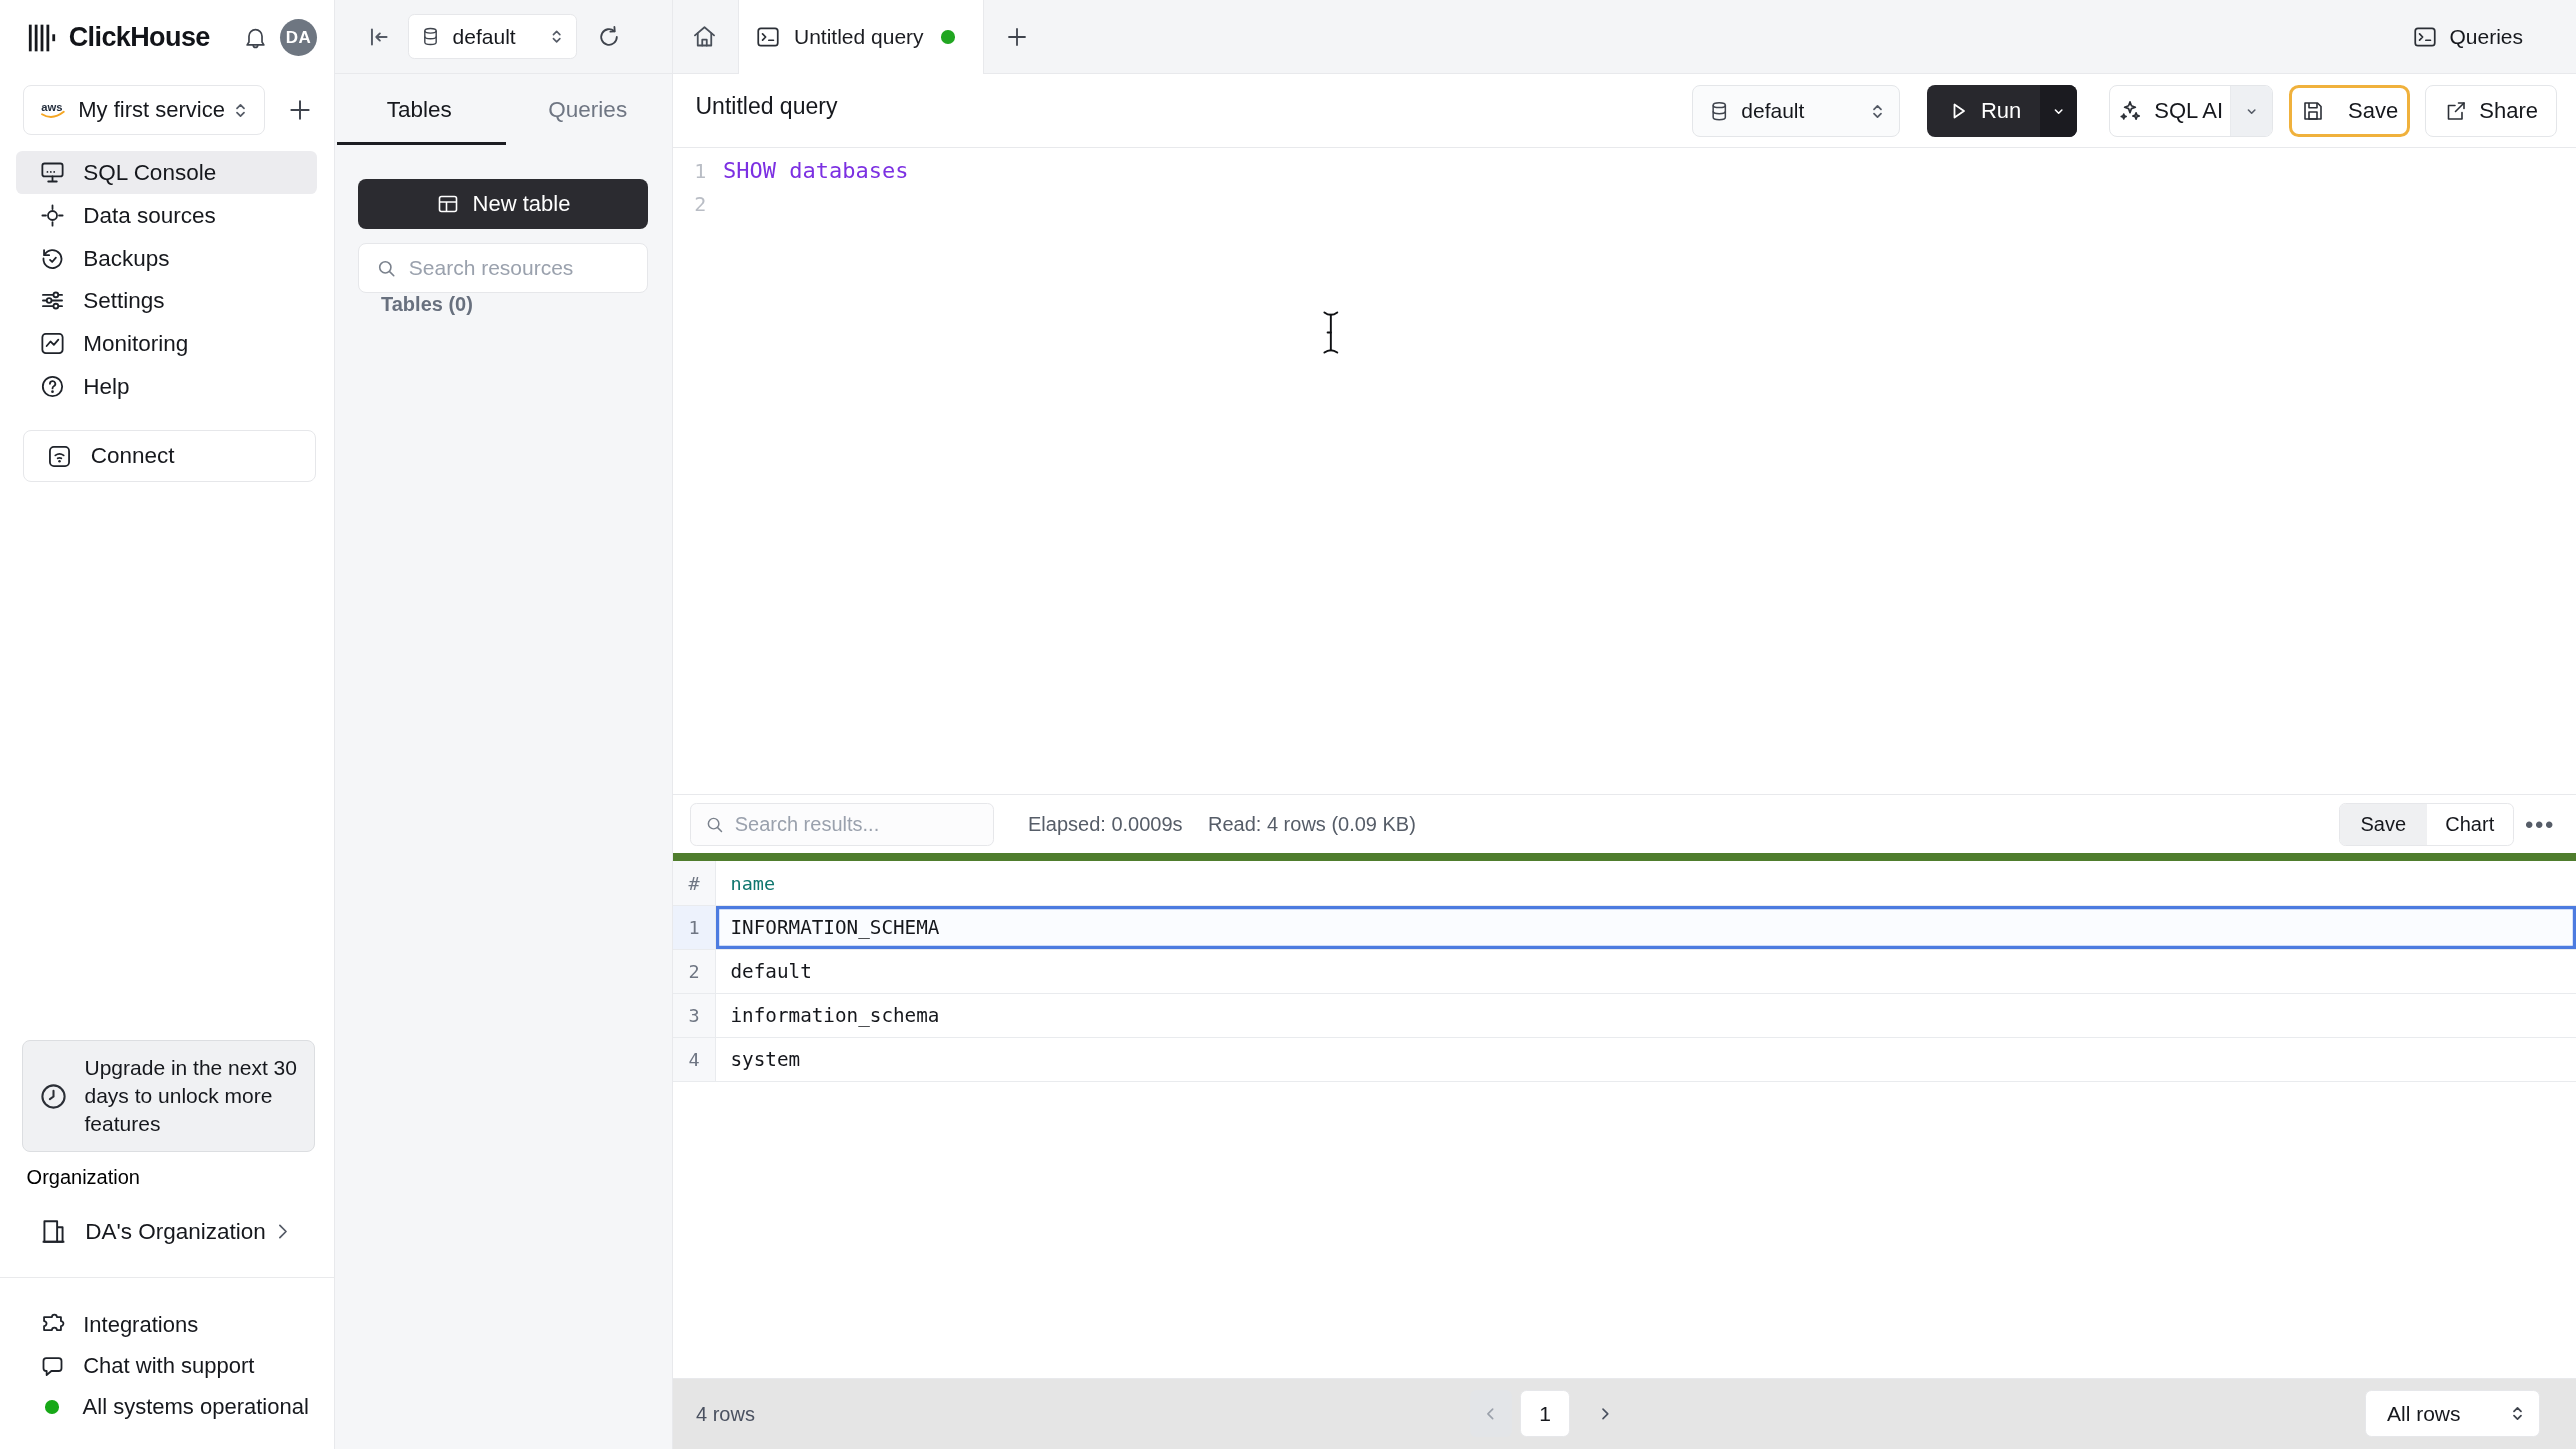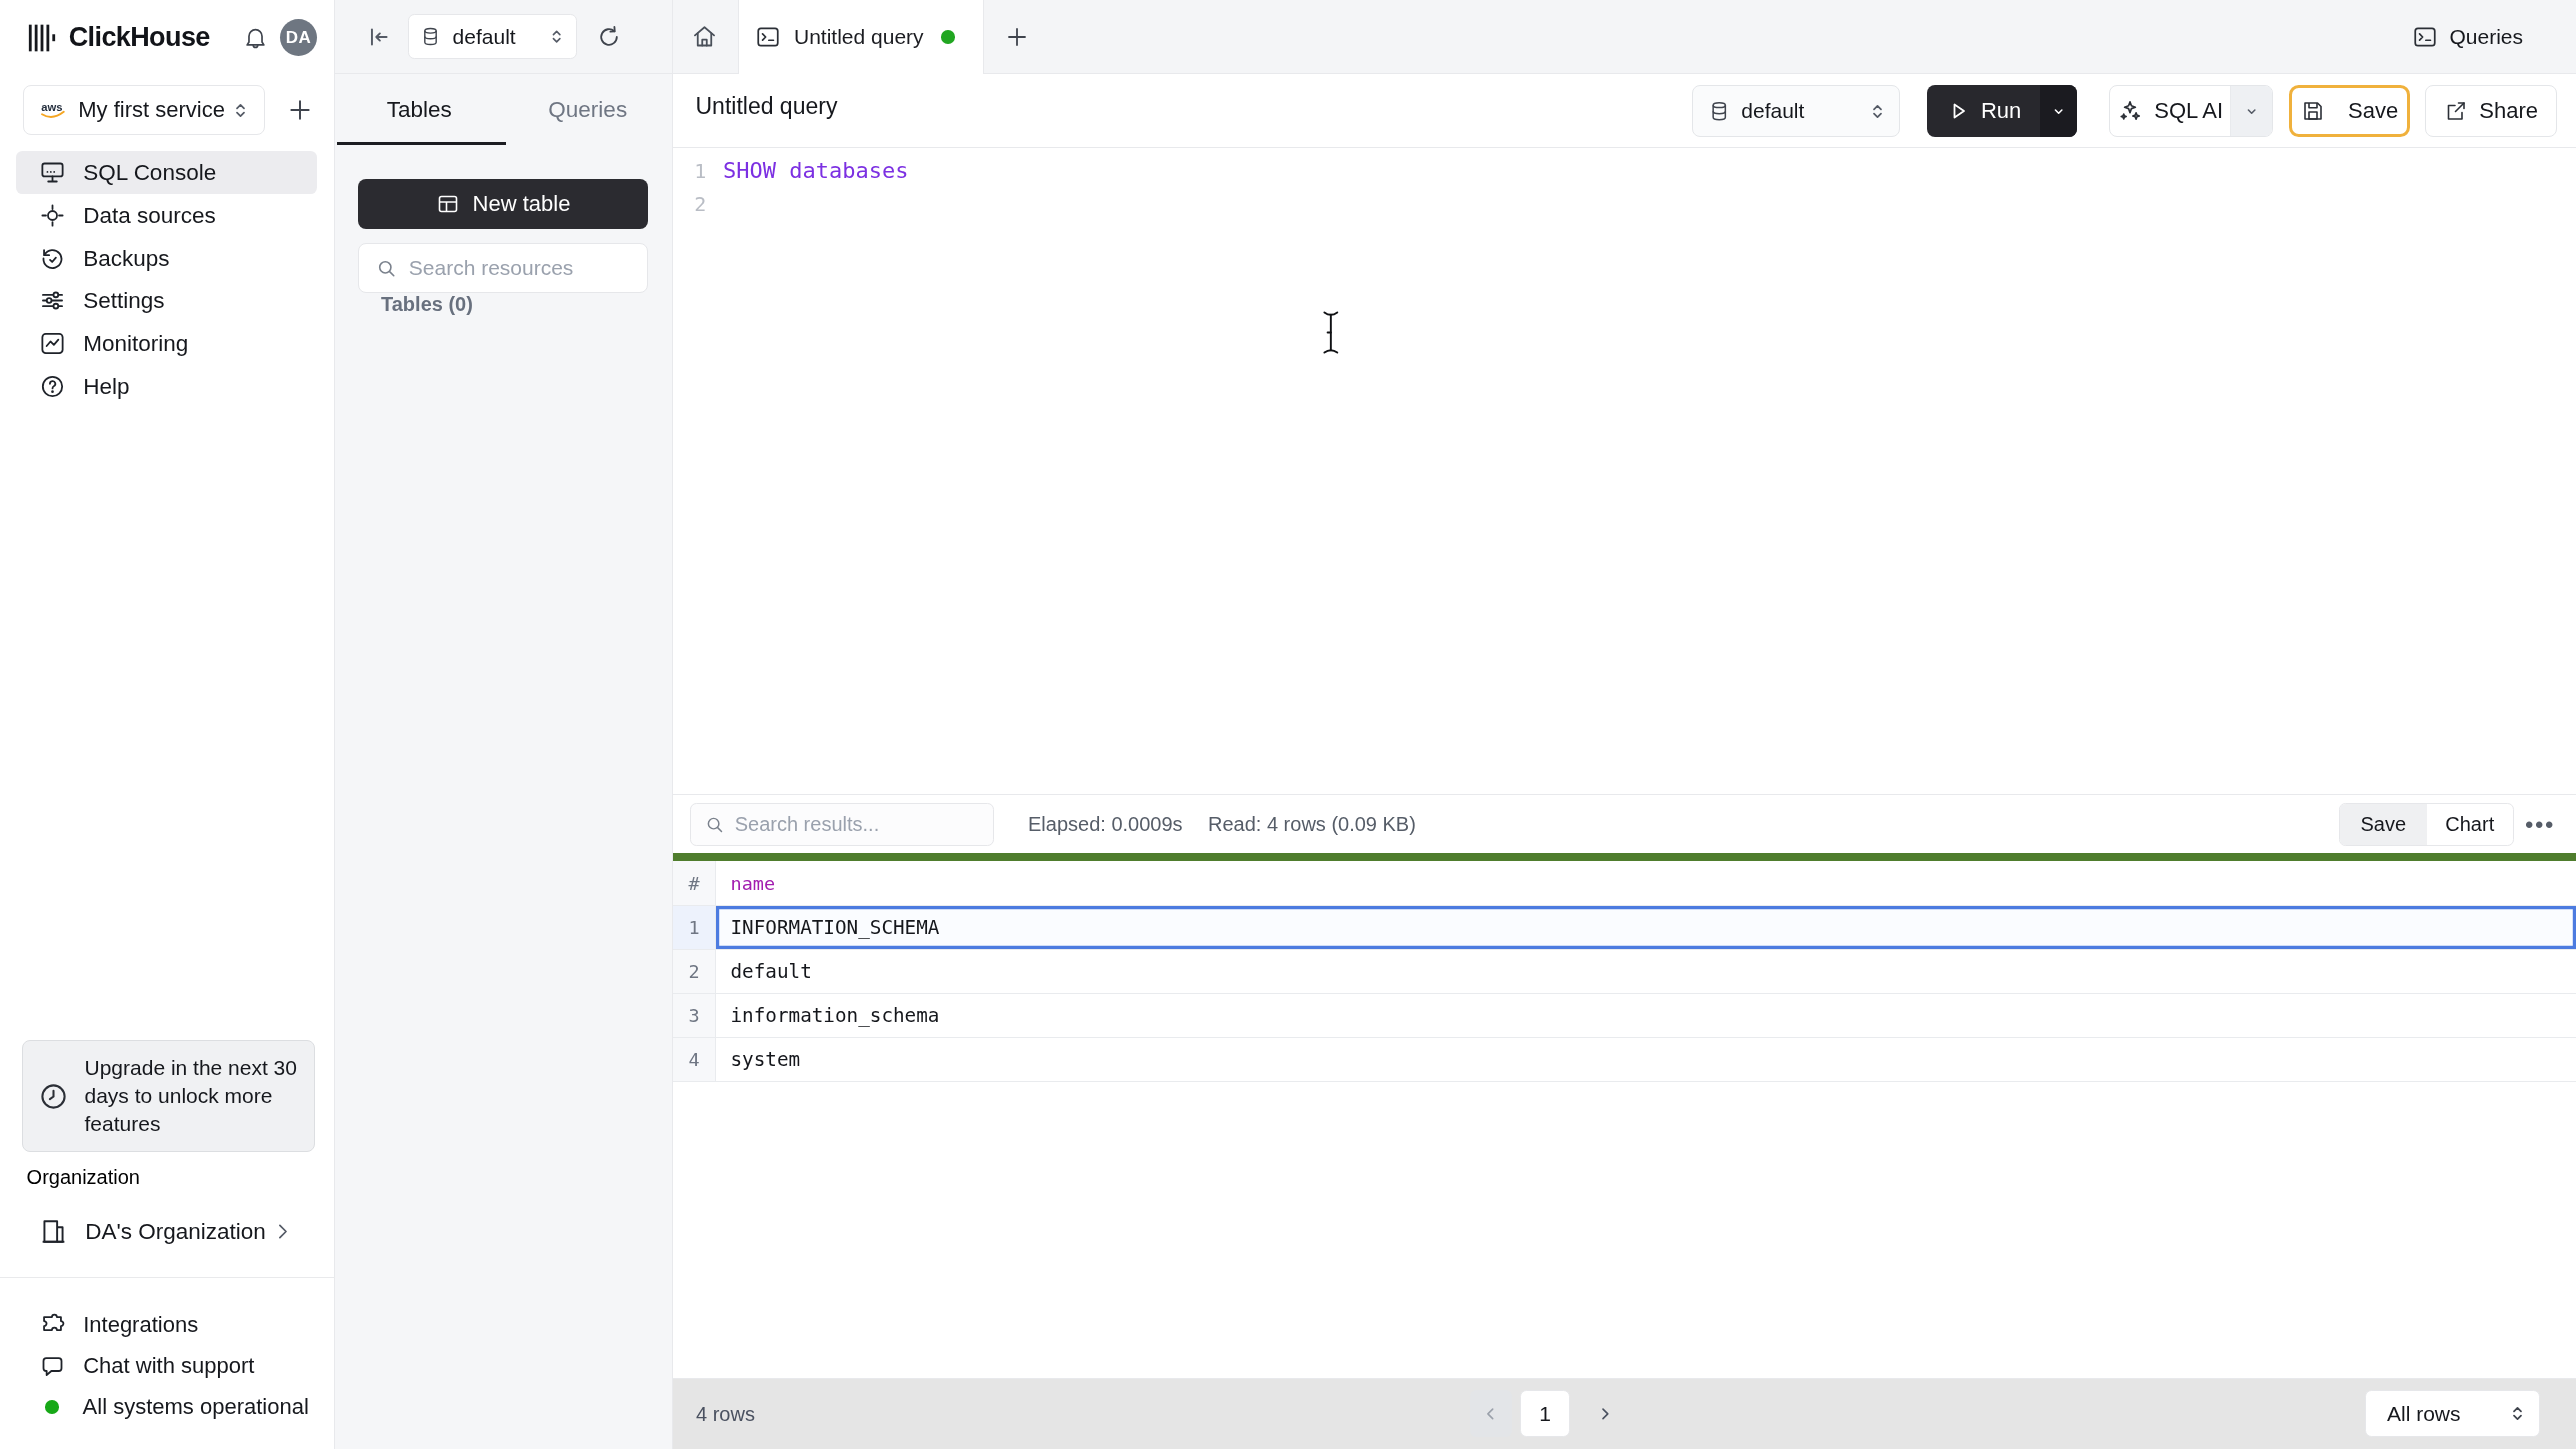--- a/index.html
+++ b/index.html
@@ -80,21 +80,21 @@
   .res-stat { position:absolute; top:17.7px; font-size:20px; color:#565d68; }
   .view-toggle { position:absolute; left:1666px; top:8px; width:175px; height:43px; border:1.6px solid #e6e7ea; border-radius:6.4px; overflow:hidden; display:flex; background:#fff; }
   .view-toggle .seg { flex:1; display:flex; align-items:center; justify-content:center; font-size:20px; color:#16181d; }
   .view-toggle .seg.active { background:#eff0f2; }
   .ellipsis-btn { position:absolute; left:1852px; top:16px; font-size:24px; color:#565d68; letter-spacing:1.6px; }
 
   .green-bar { position:absolute; left:0; top:853px; width:100%; height:8px; background:#4f7d2d; }
   .rtable { position:absolute; left:0; top:861px; width:100%; }
   .rtable-header { display:flex; height:45px; border-bottom:1.6px solid #e9ebee; background:#fff; }
   .numcol { width:43px; background:#f7f8fa; border-right:1.6px solid #e9ebee; display:flex; align-items:center; justify-content:center; font-size:18.5px; color:#6f7683; flex:0 0 43px; }
-  .namecol-h { display:flex; align-items:center; padding-left:14.5px; font-size:18.5px; color:#a21caf; flex:1; }
+  .namecol-h { display:flex; align-items:center; padding-left:14.5px; font-size:18.5px; color:#0f766e; flex:1; }
   .rrow { display:flex; height:44px; border-bottom:1.6px solid #e9ebee; background:#fff; }
   .namecell { flex:1; display:flex; align-items:center; padding-left:14.5px; font-size:19.3px; color:#15171c; }
   .rrow.selected .numcol { background:#edf2fc; }
   .rrow.selected .namecell { box-shadow:inset 0 0 0 3.2px #4c7be0; background:#fafcff; }
 
   .res-footer { position:absolute; left:0; top:1378px; width:100%; height:71px; border-top:1.6px solid #e8e9ec; background:#e5e5e5; }
   .rowcount { position:absolute; left:23px; top:24px; font-size:20px; color:#4a5160; }
   .pg-prev { position:absolute; left:797px; top:11.3px; width:42px; height:47px; background:#e3e5e8; border-radius:6.4px; display:flex; align-items:center; justify-content:center; }
   .pg-page { position:absolute; left:847px; top:11.3px; width:50px; height:47px; background:#fff; border:1.6px solid #e6e7ea; border-radius:6.4px; display:flex; align-items:center; justify-content:center; font-size:21px; color:#16181d; }
   .pg-next { position:absolute; left:911px; top:11.3px; width:42px; height:47px; display:flex; align-items:center; justify-content:center; }
@@ -205,20 +205,30 @@
       <span>
         <svg width="27" height="27" viewBox="0 0 24 24" fill="none" stroke="#1f232a" stroke-width="1.6" stroke-linecap="round">
           <circle cx="12" cy="12" r="8.6"></circle>
             <path d="M9.7 9.6a2.4 2.4 0 1 1 3.4 2.2c-.9.4-1.1 1-1.1 1.9"></path>
             <path d="M12 16.6h.01" stroke-width="2.4"></path>
           </svg>
       </span>
       <span class="nav-label">Help</span>
     </div>
 
+    <div class="connect-btn">
+      <span>
+        <svg width="27" height="27" viewBox="0 0 24 24" fill="none" stroke="#1f232a" stroke-width="1.6" stroke-linecap="round" stroke-linejoin="round">
+          <rect x="3.5" y="3.5" width="17" height="17" rx="3.5"></rect>
+            <path d="M8.3 11a6.3 6.3 0 0 1 7.4 0M10.4 13.6a3.6 3.6 0 0 1 3.2 0"></path>
+            <path d="M12 16.2h.01" stroke-width="2.2"></path>
+          </svg>
+      </span>
+      <span class="nav-label">Connect</span>
+    </div>
 
     <div class="upgrade-box">
       <span>
         <svg width="31" height="31" viewBox="0 0 24 24" fill="none" stroke="#2b2f36" stroke-width="1.6" stroke-linecap="round">
           <circle cx="12" cy="12" r="8.6"></circle>
             <path d="M12 7.5V12l-2.8 2"></path>
           </svg>
       </span>
       <span class="upgrade-text">Upgrade in the next 30 days to unlock more features</span>
     </div>

